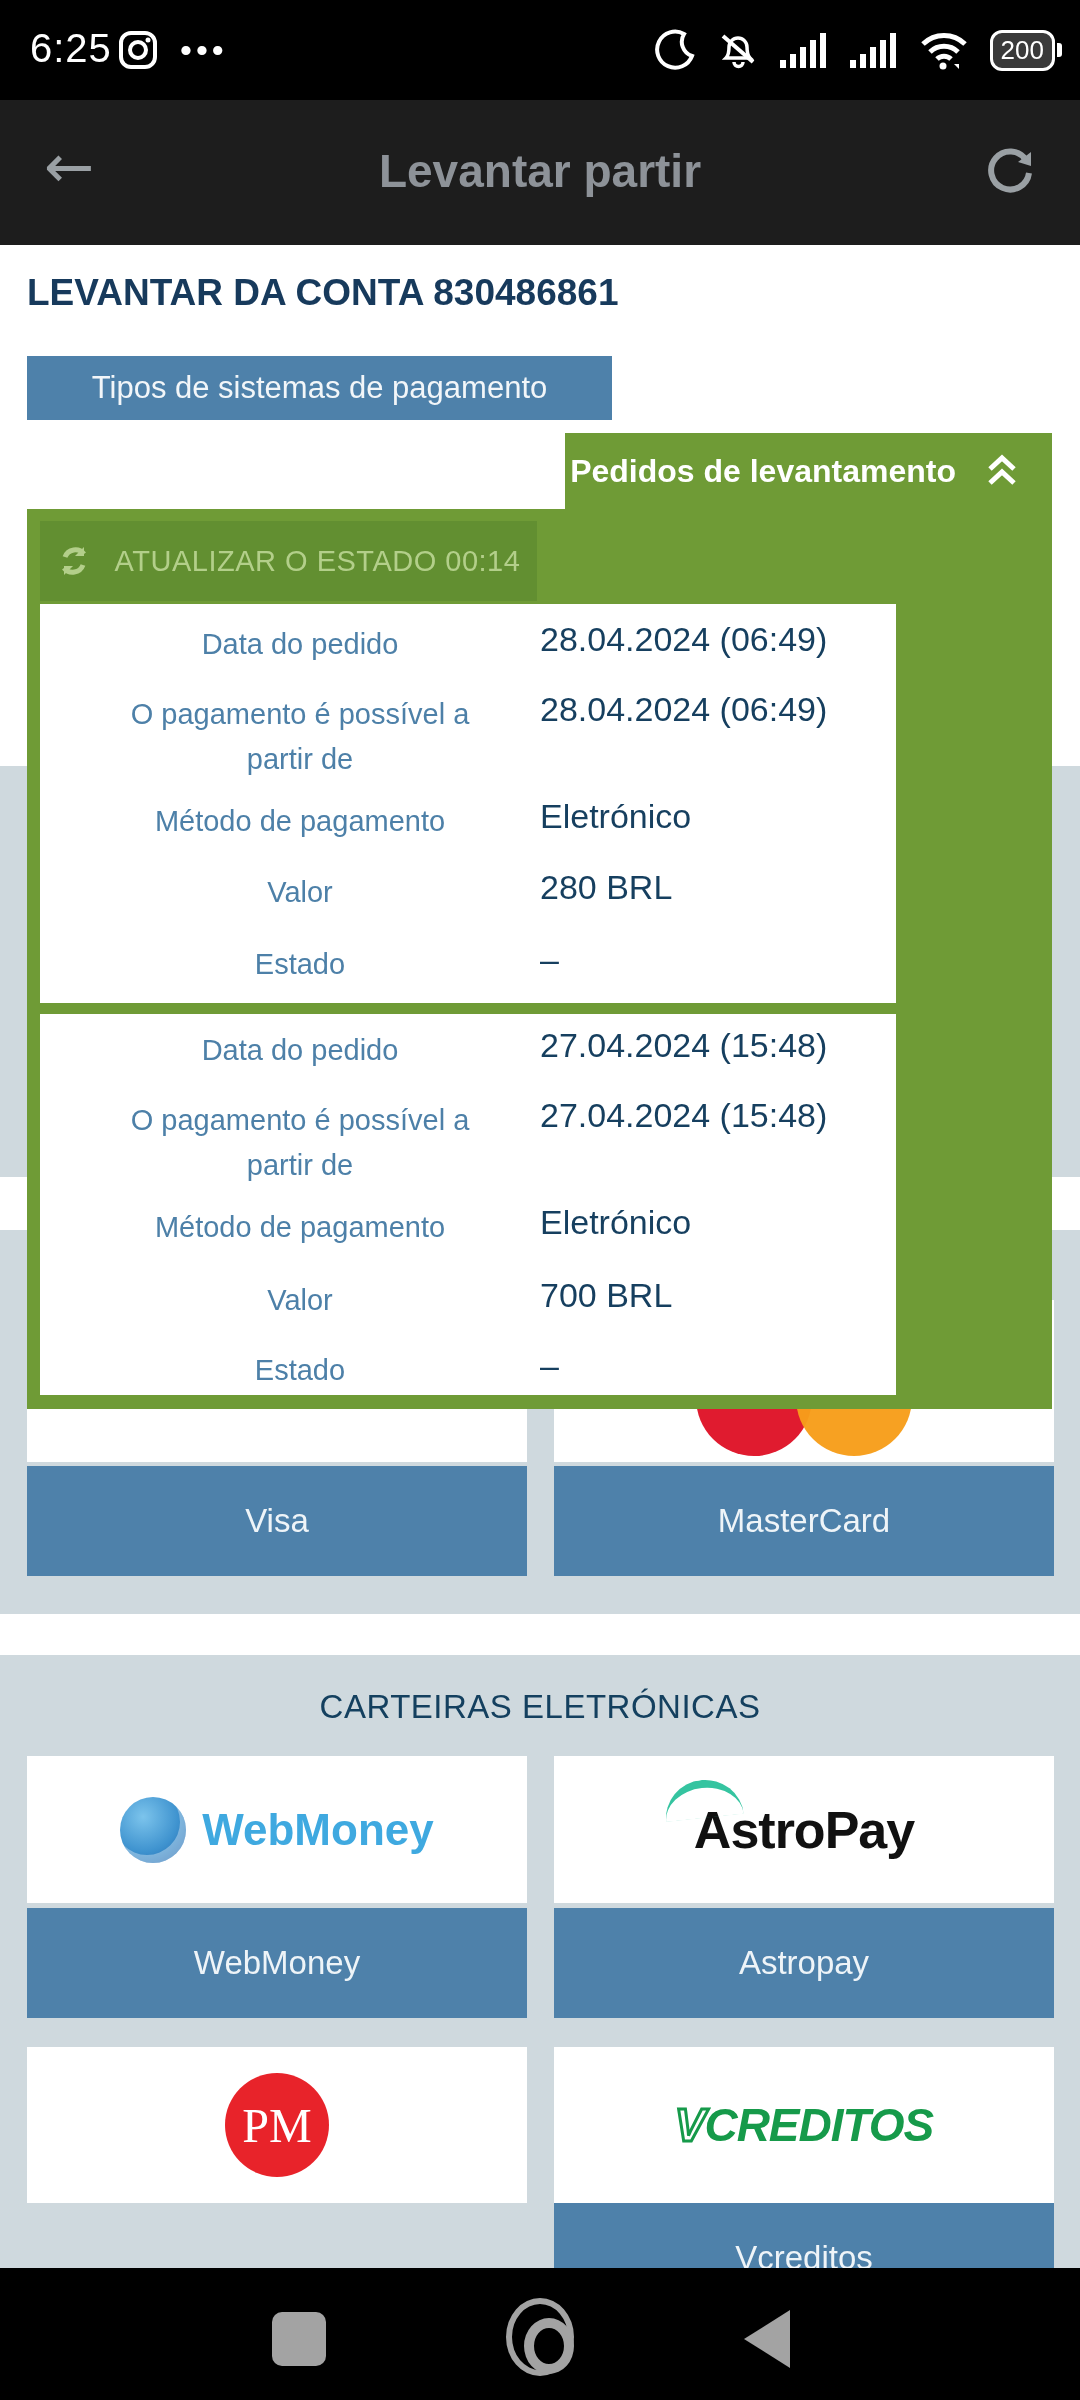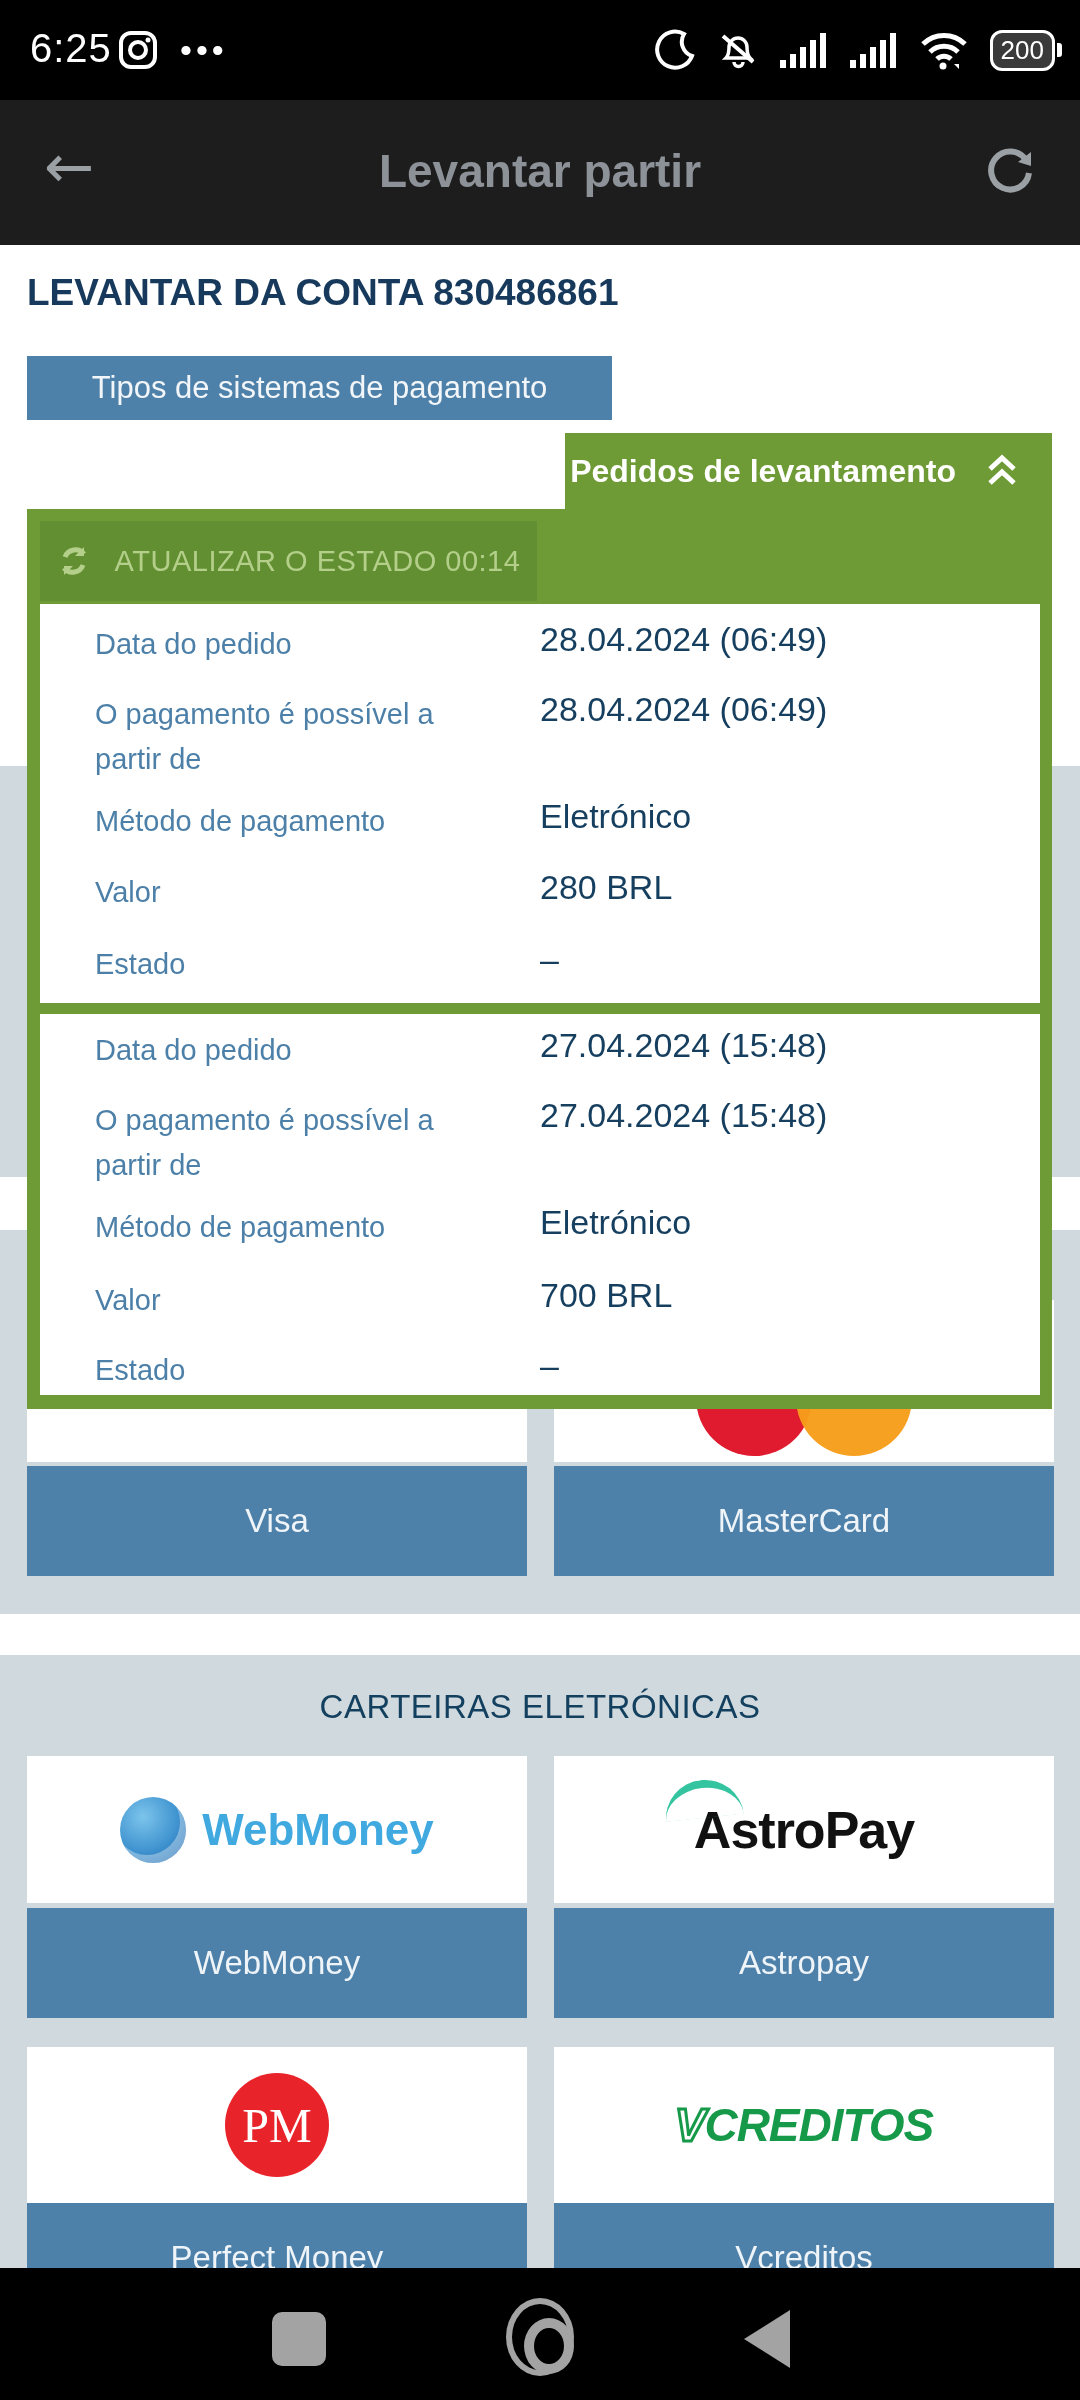--- a/index.html
+++ b/index.html
@@ -28,21 +28,21 @@
   .pay-types-btn{left:27px;top:356px;width:585px;height:64px;background:#4e81aa;border:none;color:#f2f6f9;
     font-size:31px;font-family:inherit;display:flex;align-items:center;justify-content:center;z-index:2;}
 
   
   .panel-header{left:565px;top:433px;width:487px;height:76px;background:#6f9b36;z-index:10;
     display:flex;align-items:center;justify-content:flex-end;gap:24px;padding-right:28px;box-sizing:border-box;}
   .panel-title{color:#ffffff;font-size:32px;font-weight:700;}
   .panel-body{left:27px;top:509px;width:1025px;height:900px;background:#6f9b36;z-index:10;}
   .update-btn{left:13px;top:12px;width:497px;height:80px;background:#628f31;border:none;color:#b3cf8a;
     font-size:29px;font-family:inherit;display:flex;align-items:center;justify-content:center;gap:24px;letter-spacing:0.5px;}
-  .order-card{left:13px;top:95px;width:1000px;height:791px;background:#ffffff;}
+  .order-card{left:13px;top:95px;width:856px;height:791px;background:#ffffff;text-align:center;}
   .order-divider{left:0px;top:399px;width:1000px;height:11px;background:#6f9b36;}
   .row-label{left:55px;width:410px;color:#4d80a8;font-size:29px;line-height:1.55;}
   .row-value{left:500px;color:#163f5f;font-size:34px;font-weight:500;}
 
   
   .tile{background:#ffffff;z-index:2;overflow:hidden;display:flex;align-items:center;justify-content:center;}
   .tile-label{background:#4e81aa;z-index:2;display:flex;align-items:center;justify-content:center;
     color:#eef4f8;font-size:33px;}
   .visa-text{color:#1b2bc4;font-size:92px;font-weight:900;font-style:italic;letter-spacing:-3px;z-index:2;}
   .mc-circle{border-radius:50%;width:116px;height:116px;z-index:2;}
@@ -117,23 +117,20 @@
   </div>
 
   <div class="abs tile" style="left:27px;top:2047px;width:500px;height:156px;">
     <span class="pm-circle">
       <span>PM</span>
     </span>
   </div>
   <div class="abs tile" style="left:554px;top:2047px;width:500px;height:156px;">
     <span class="vc-text"><span class="vc-outline">V</span><span>CREDITOS</span></span>
   </div>
-  <div class="abs tile-label" style="left:27px;top:2203px;width:500px;height:110px;">
-    <span>Perfect Money</span>
-  </div>
   <div class="abs tile-label" style="left:554px;top:2203px;width:500px;height:110px;">
     <span>Vcreditos</span>
   </div>
 
   <div class="abs panel-header">
     <span class="panel-title">Pedidos de levantamento</span>
     <span>
       <svg width="44" height="44" viewBox="0 0 44 44" fill="none">
         <path d="M10 20 L22 9 L34 20" stroke="#ffffff" stroke-width="5" fill="none"></path>
         <path d="M10 34 L22 23 L34 34" stroke="#ffffff" stroke-width="5" fill="none"></path>

